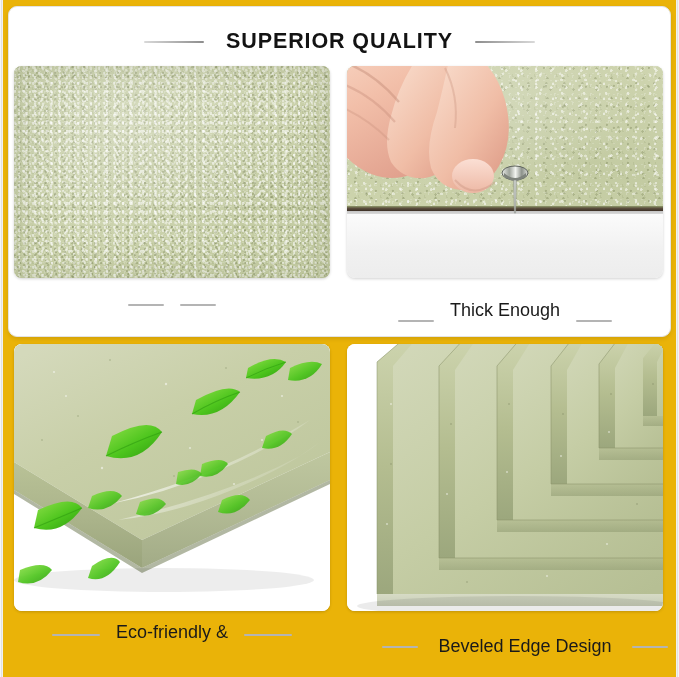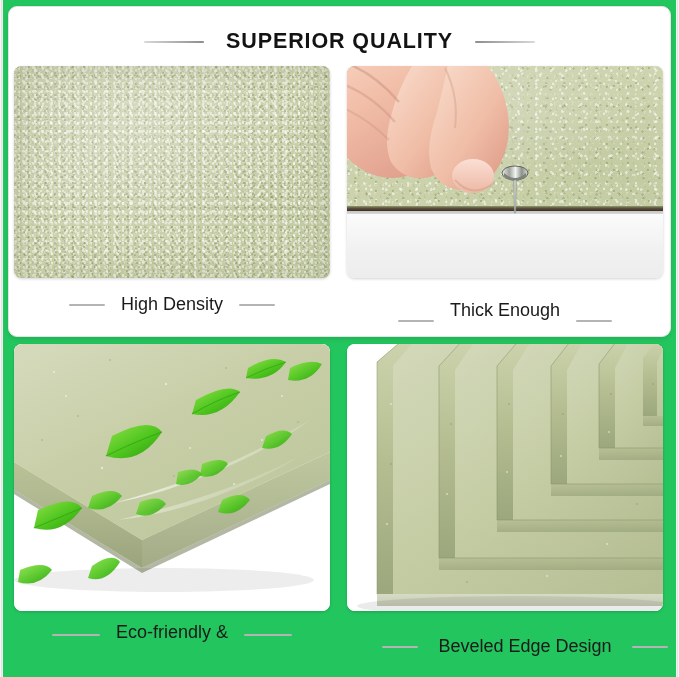--- a/index.html
+++ b/index.html
@@ -5,21 +5,21 @@
   html,body{margin:0;padding:0;}
   body{
     width:679px;height:677px;
     background:#ffffff;
     font-family:"Liberation Sans","DejaVu Sans",sans-serif;
     overflow:hidden;
     position:relative;
   }
   .page{
     position:absolute;inset:0;
-    background:#22c55e;
+    background:#eab308;
   }
   
   .frame-left,.frame-right{
     position:absolute;top:0;bottom:0;width:3px;
     background:linear-gradient(to right,#ffffff,#e2e2e2,#f7f7f7);
   }
   .frame-left{left:0;}
   .frame-right{right:0;transform:scaleX(-1);}
 
   
@@ -172,21 +172,20 @@
   </div>
 
   <div class="panel shadowed" id="panel-high-density">
     <div class="felt fine"></div>
     <div class="felt-sheen"></div>
     <div class="felt-vignette"></div>
   </div>
 
   <div class="caption" id="cap-high-density">
     <span class="cap-rule"></span>
-    <span class="cap-text">High Density</span>
     <span class="cap-rule"></span>
   </div>
 
   <div class="panel shadowed" id="panel-thick-enough">
 
     <div class="te-board">
       <div class="te-board-face felt"></div>
       <div class="felt-sheen"></div>
     </div>
 

